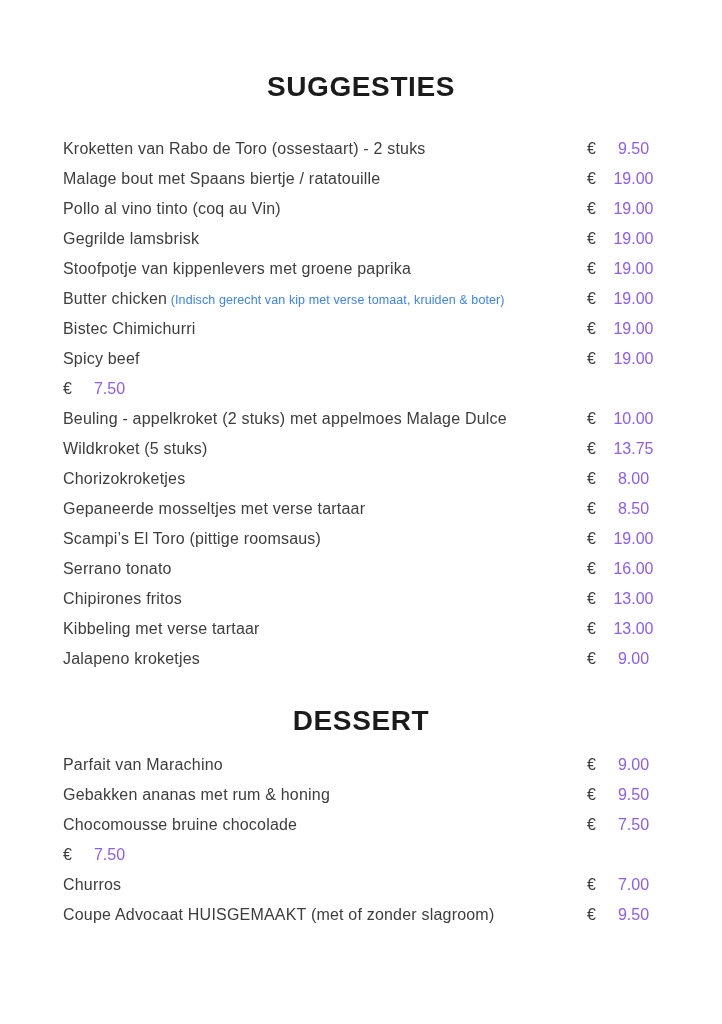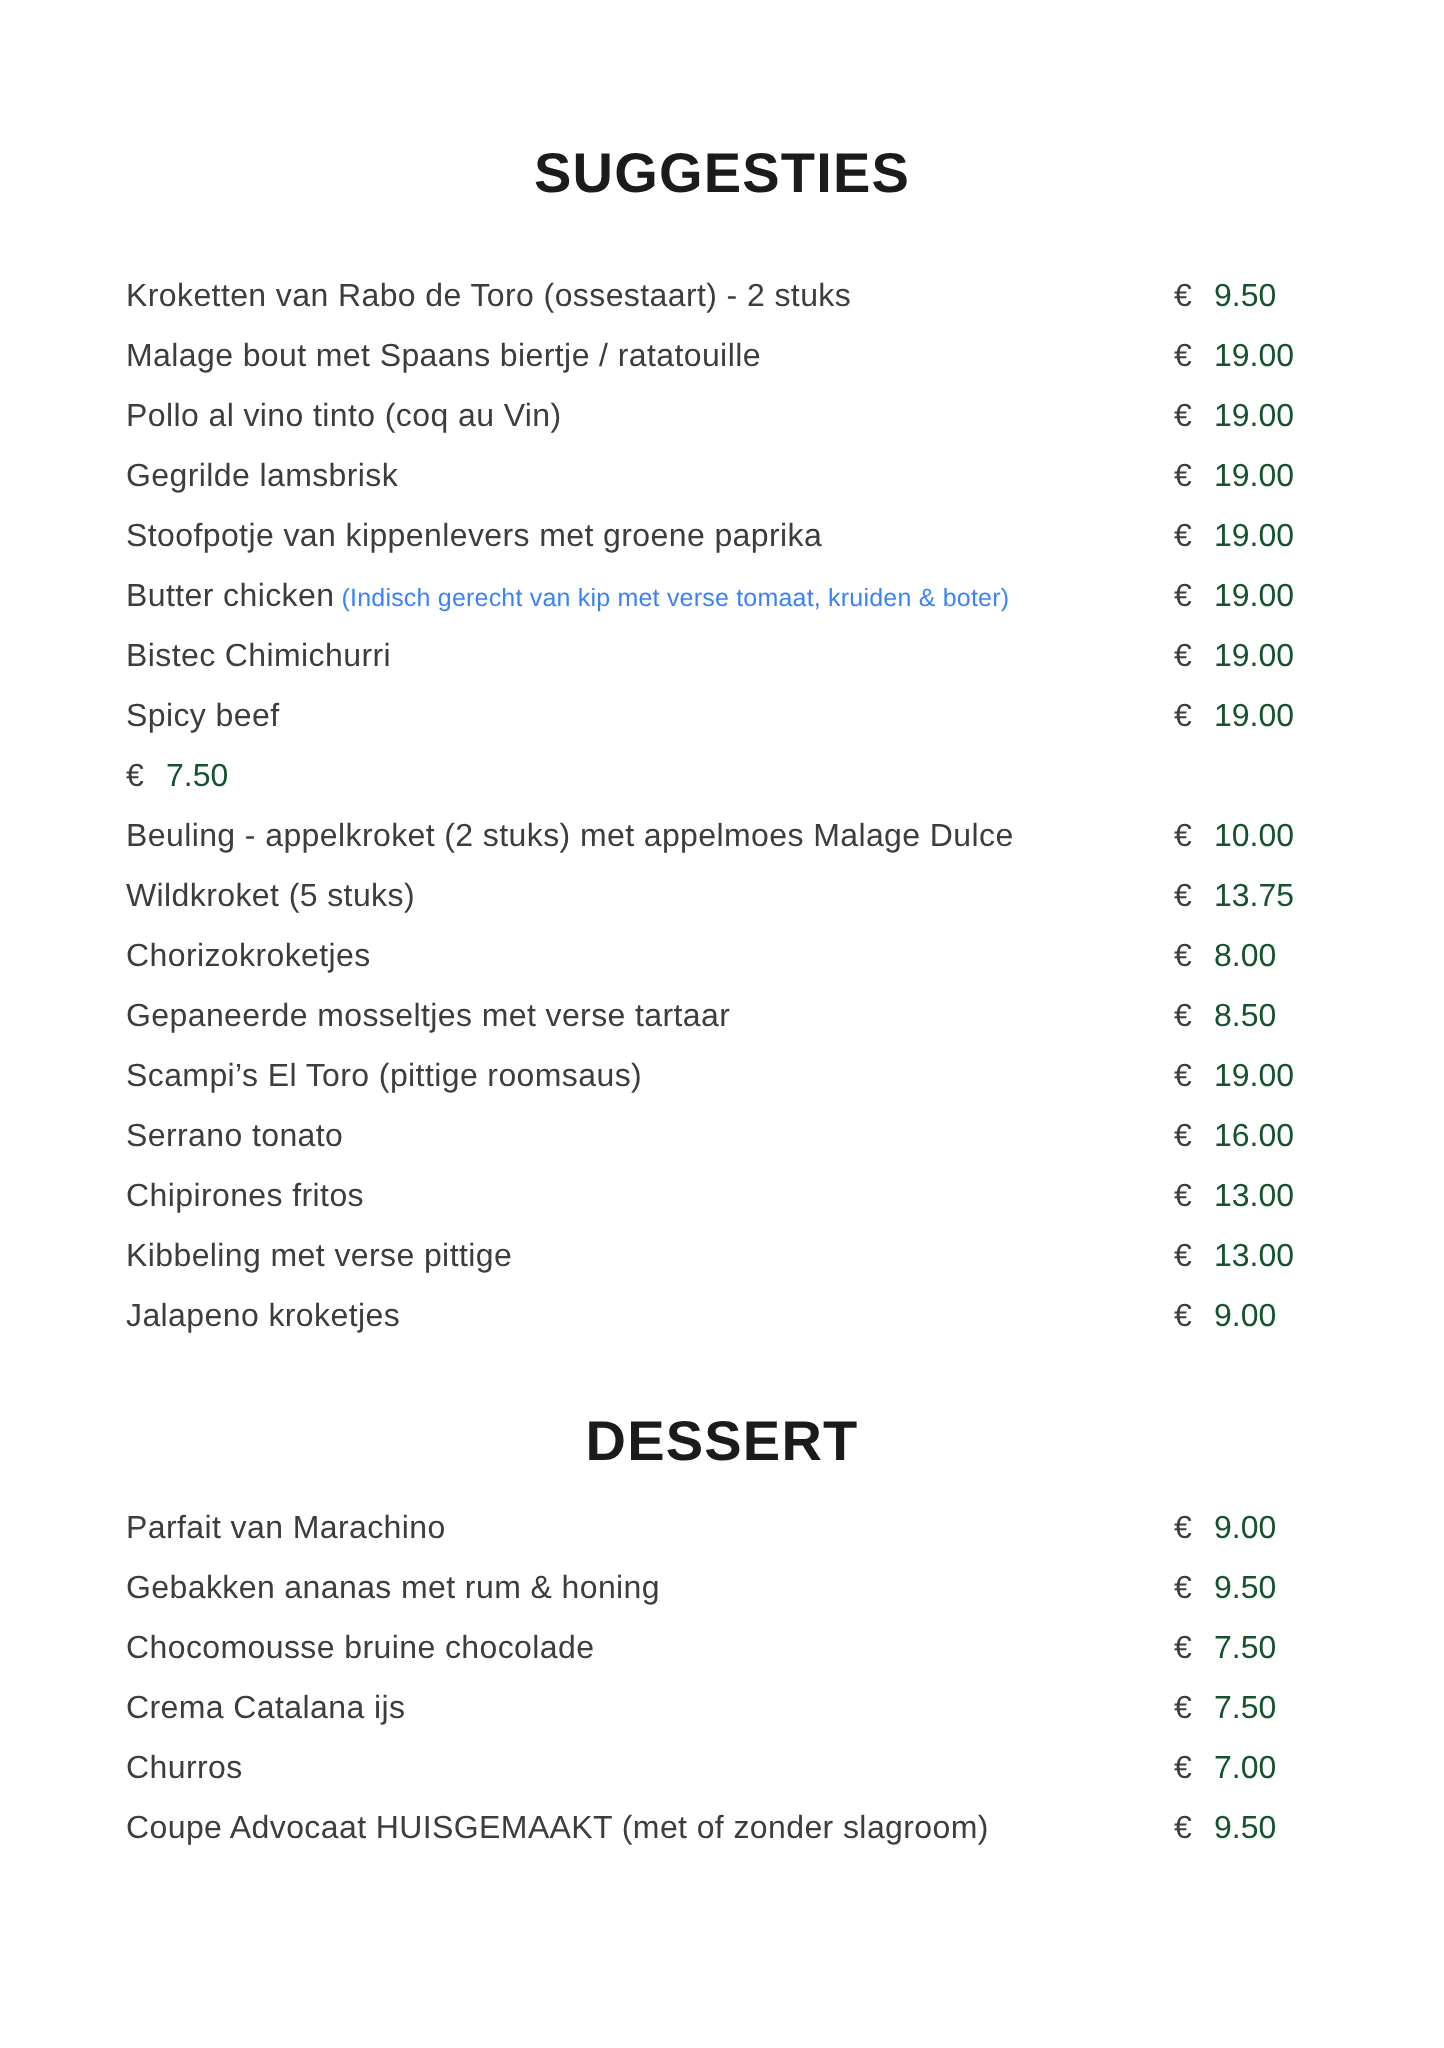--- a/index.html
+++ b/index.html
@@ -56,22 +56,22 @@
   }
   .item-currency {
     width: 20px;
     font-size: 16px;
     color: #3d3d3d;
     text-align: left;
   }
   .item-price {
     width: 53px;
     font-size: 16px;
-    color: #14532d;
-    text-align: left;
+    color: #8b5cf6;
+    text-align: center;
   }
 </style>
 </head>
 <body>
 
 <main id="menu-root">
     <h1 class="section-title title-0">SUGGESTIES</h1>
     <div class="item-list list-0">
       <div class="item-row">
         <span class="item-name">Kroketten van Rabo de Toro (ossestaart) - 2 stuks</span>
@@ -146,21 +146,21 @@
         <span class="item-name">Serrano tonato</span>
         <span class="item-currency">€</span>
         <span class="item-price">16.00</span>
       </div>
       <div class="item-row">
         <span class="item-name">Chipirones fritos</span>
         <span class="item-currency">€</span>
         <span class="item-price">13.00</span>
       </div>
       <div class="item-row">
-        <span class="item-name">Kibbeling met verse pittige</span>
+        <span class="item-name">Kibbeling met verse tartaar</span>
         <span class="item-currency">€</span>
         <span class="item-price">13.00</span>
       </div>
       <div class="item-row">
         <span class="item-name">Jalapeno kroketjes</span>
         <span class="item-currency">€</span>
         <span class="item-price">9.00</span>
       </div>
     </div>
     <h1 class="section-title title-1">DESSERT</h1>
@@ -174,21 +174,20 @@
         <span class="item-name">Gebakken ananas met rum &amp; honing</span>
         <span class="item-currency">€</span>
         <span class="item-price">9.50</span>
       </div>
       <div class="item-row">
         <span class="item-name">Chocomousse bruine chocolade</span>
         <span class="item-currency">€</span>
         <span class="item-price">7.50</span>
       </div>
       <div class="item-row">
-        <span class="item-name">Crema Catalana ijs</span>
         <span class="item-currency">€</span>
         <span class="item-price">7.50</span>
       </div>
       <div class="item-row">
         <span class="item-name">Churros</span>
         <span class="item-currency">€</span>
         <span class="item-price">7.00</span>
       </div>
       <div class="item-row">
         <span class="item-name">Coupe Advocaat HUISGEMAAKT (met of zonder slagroom)</span>

